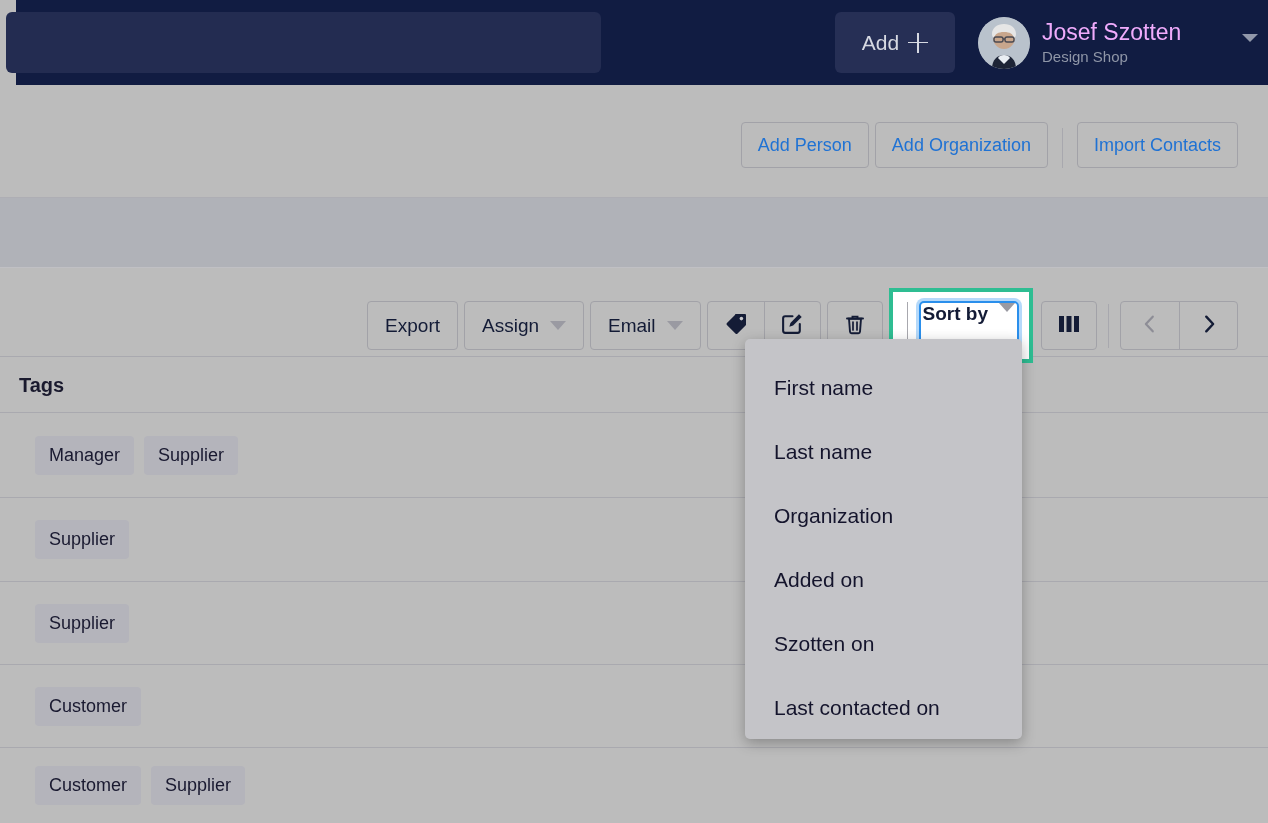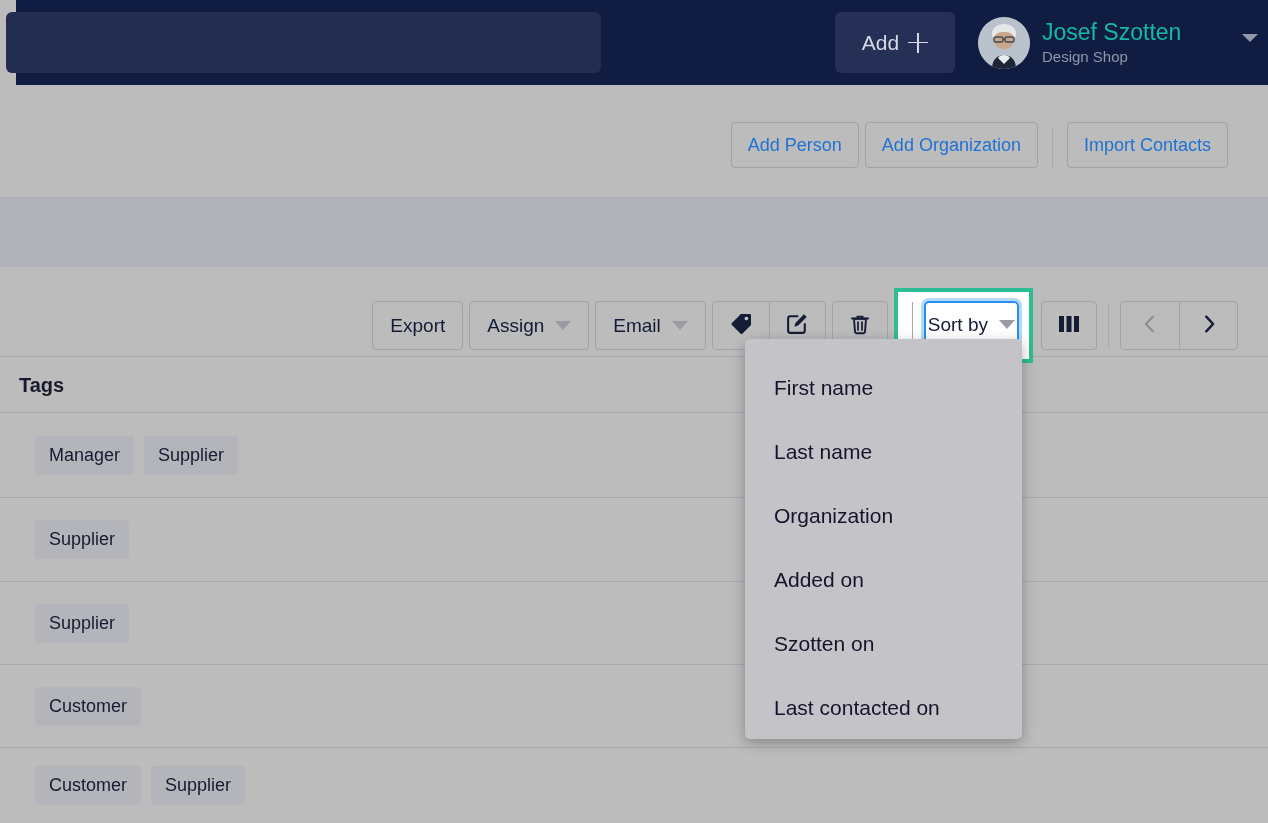--- a/index.html
+++ b/index.html
@@ -49,40 +49,40 @@
     height: 66px;
     display: flex; align-items: center; gap: 12px;
     cursor: pointer;
   }
   .avatar {
     width: 52px; height: 52px; border-radius: 50%;
     overflow: hidden; flex: 0 0 auto;
     background: #9aa2b0;
   }
   .user-text { display: flex; flex-direction: column; justify-content: center; }
-  .user-name { font-size: 23px; color: #14b8a6; line-height: 1.15; }
+  .user-name { font-size: 23px; color: #f0abfc; line-height: 1.15; }
   .user-org  { font-size: 15px; color: #8f96a7; line-height: 1.35; margin-top: 1px; }
   .caret-down {
     position: absolute; left: 1226px; top: 34px;
     width: 0; height: 0;
     border-left: 8px solid transparent;
     border-right: 8px solid transparent;
     border-top: 8px solid #9198aa;
     cursor: pointer;
   }
 
   
   .subheader {
     position: absolute; left: 0; top: 85px;
     width: 1268px; height: 113px;
     background: #bcbcbc;
     border-bottom: 1px solid #aeaeb4;
   }
   .sub-actions {
-    position: absolute; right: 40px; top: 37px;
+    position: absolute; right: 30px; top: 37px;
     display: flex; align-items: flex-end; padding-left: 31px;
   }
   .link-btn {
     border: 1px solid #a2a2a8;
     border-radius: 4px;
     background: transparent;
     color: #1f72d4;
     font-size: 18px;
     font-family: "Liberation Sans", sans-serif;
     padding: 0 16px;
@@ -173,22 +173,23 @@
   .sortby-btn {
     border: 2px solid #2a8fec;
     border-radius: 5px;
     background: #ffffff;
     box-shadow: 0 0 0 3px rgba(90,170,245,0.45);
     color: #131b36;
     font-size: 19px;
     font-family: "Liberation Sans", sans-serif;
     height: 47px;
     padding: 0 2px;
-    display: flex; align-items: center; gap: 11px;
-    cursor: pointer;
+    display: flex; gap: 11px;
+    cursor: pointer;
+    font-weight: bold;
   }
   .hl-leftbar {
     position: absolute; left: 14px; top: 10px;
     width: 1px; height: 44px; background: #a8a8ae;
   }
 
   .pager {
     display: flex; align-items: center;
     border: 1px solid #a2a2a8; border-radius: 4px;
     height: 49px; overflow: hidden;

